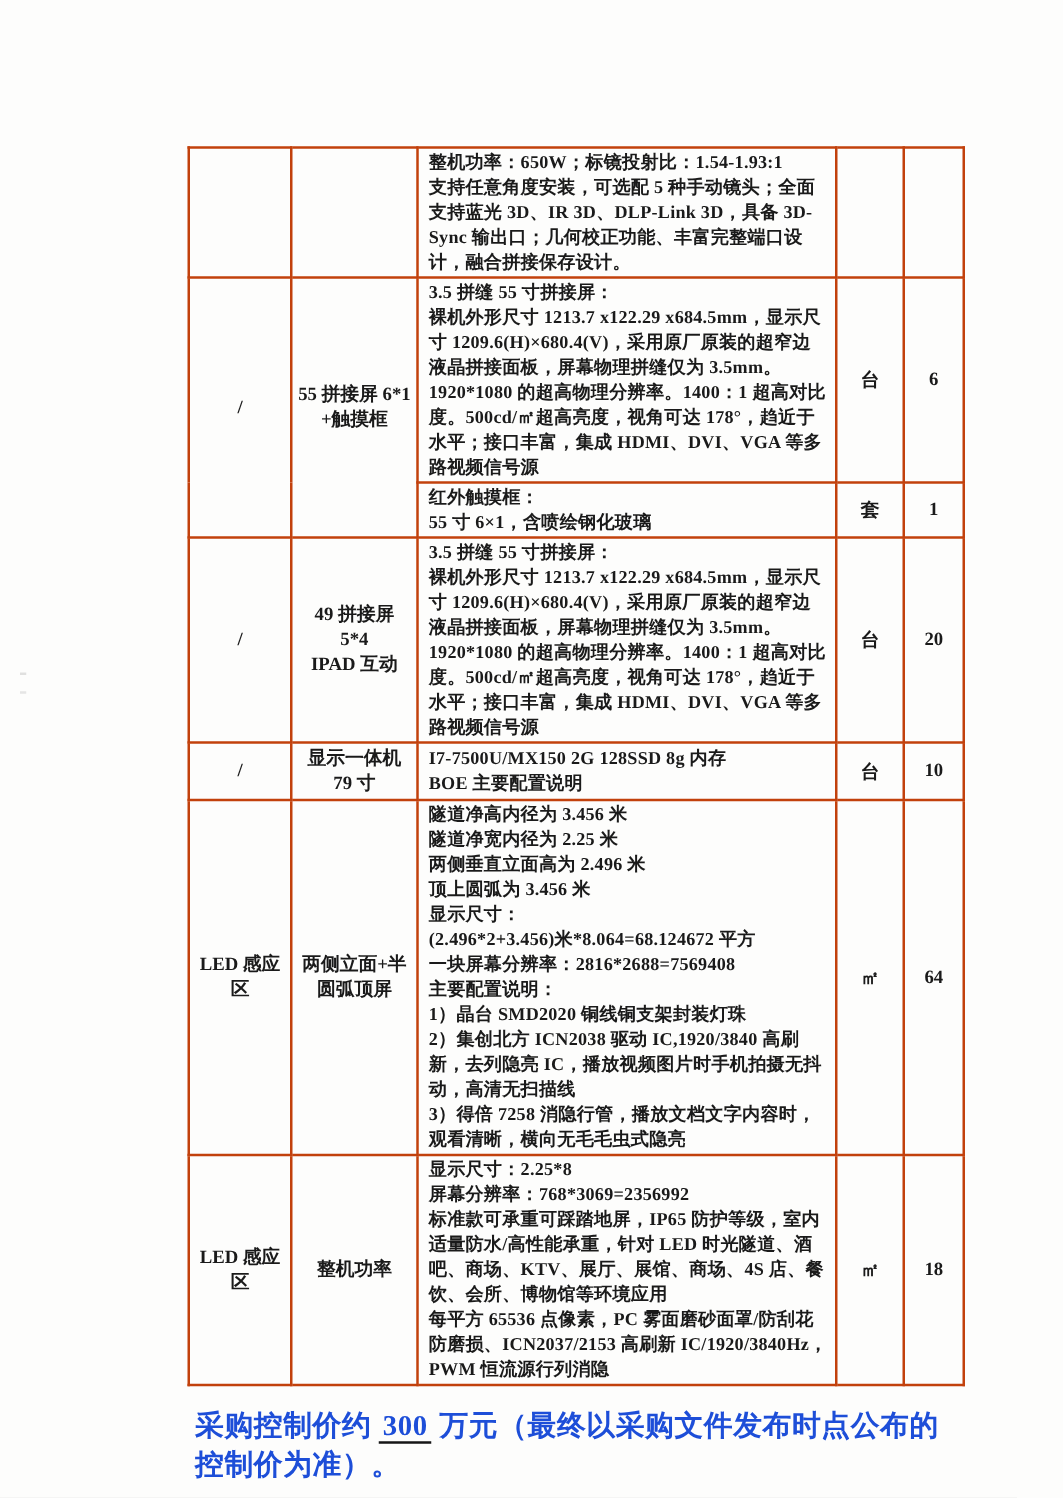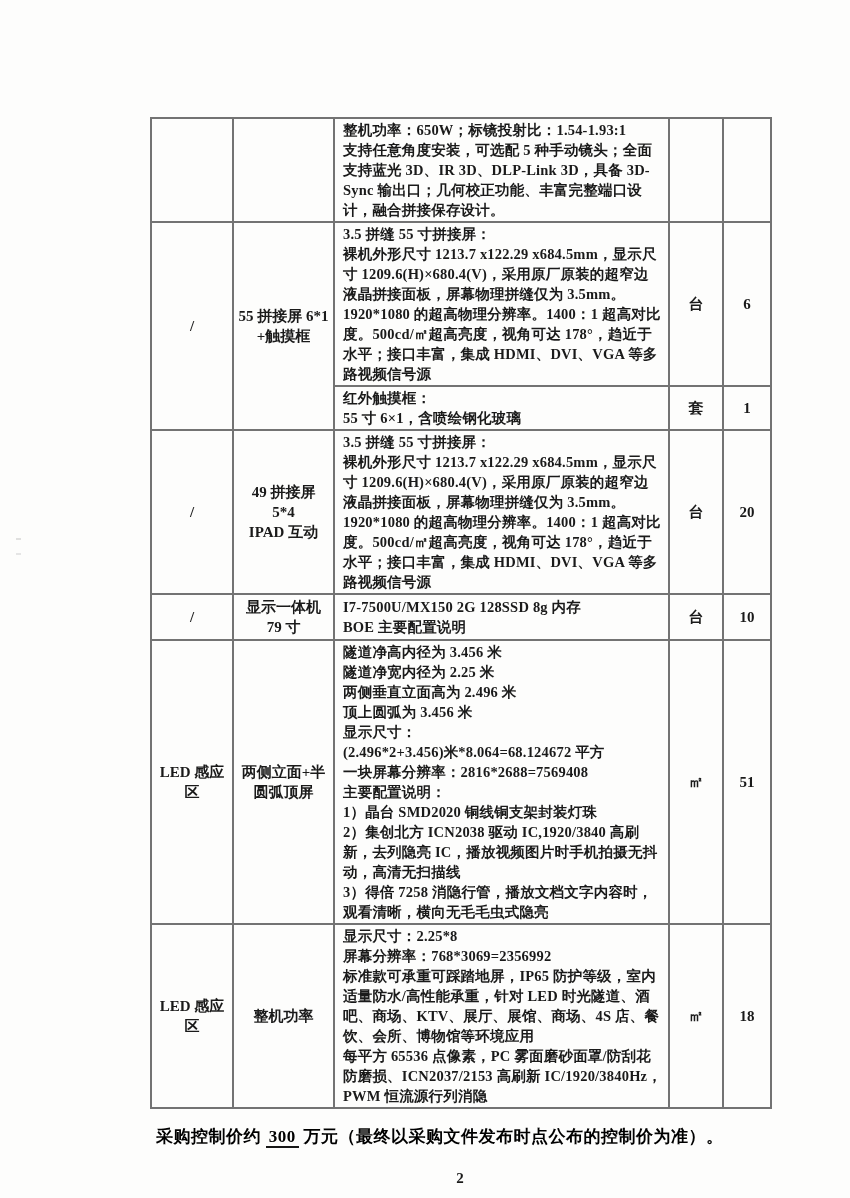--- a/index.html
+++ b/index.html
@@ -22,21 +22,21 @@
     width: 620px;
   }
   table.spec {
     border-collapse: collapse;
     table-layout: fixed;
     width: 620px;
     border: 2px solid #262626;
     font-weight: 600;
   }
   table.spec td {
-    border: 2px solid #737373;
+    border: 2px solid #c2410c;
     vertical-align: middle;
     overflow: hidden;
   }
   tr.thin-top td { border-top-width: 1px; }
   .c-cat, .c-name {
     text-align: center;
     font-size: 15px;
     line-height: 20px;
     white-space: pre-line;
     padding: 2px;
@@ -56,24 +56,24 @@
   }
   tr.r1  { height: 104px; }
   tr.r2a { height: 142px; }
   tr.r2b { height: 40px; border-radius: 22px;  }
   tr.r3  { height: 140px; }
   tr.r4  { height: 44px;  }
   tr.r5  { height: 280px; }
   tr.r6  { height: 180px; }
   .footer {
     margin: 16px 0 0 6px;
-    font-size: 17px;
+    font-size: 23px;
     font-weight: 600;
     letter-spacing: 0.5px;
-    color: #000000;
+    color: #1d4ed8;
   }
   .footer .u {
     border-bottom: 2px solid #161616;
     padding: 0 3px;
   }
   .pagenum {
     margin-top: 22px;
     text-align: center;
     font-size: 15px;
     font-weight: 600;
@@ -156,21 +156,21 @@
 两侧垂直立面高为 2.496 米
 顶上圆弧为 3.456 米
 显示尺寸：
 (2.496*2+3.456)米*8.064=68.124672 平方
 一块屏幕分辨率：2816*2688=7569408
 主要配置说明：
 1）晶台 SMD2020 铜线铜支架封装灯珠
 2）集创北方 ICN2038 驱动 IC,1920/3840 高刷新，去列隐亮 IC，播放视频图片时手机拍摄无抖动，高清无扫描线
 3）得倍 7258 消隐行管，播放文档文字内容时，观看清晰，横向无毛毛虫式隐亮</td>
           <td class="c-unit">㎡</td>
-          <td class="c-qty">51</td>
+          <td class="c-qty">64</td>
         </tr>
         <tr class="r6">
           <td class="c-cat">LED 感应区</td>
           <td class="c-name">整机功率</td>
           <td class="c-content">显示尺寸：2.25*8
 屏幕分辨率：768*3069=2356992
 标准款可承重可踩踏地屏，IP65 防护等级，室内适量防水/高性能承重，针对 LED 时光隧道、酒吧、商场、KTV、展厅、展馆、商场、4S 店、餐饮、会所、博物馆等环境应用
 每平方 65536 点像素，PC 雾面磨砂面罩/防刮花防磨损、ICN2037/2153 高刷新 IC/1920/3840Hz，PWM 恒流源行列消隐</td>
           <td class="c-unit">㎡</td>
           <td class="c-qty">18</td>

